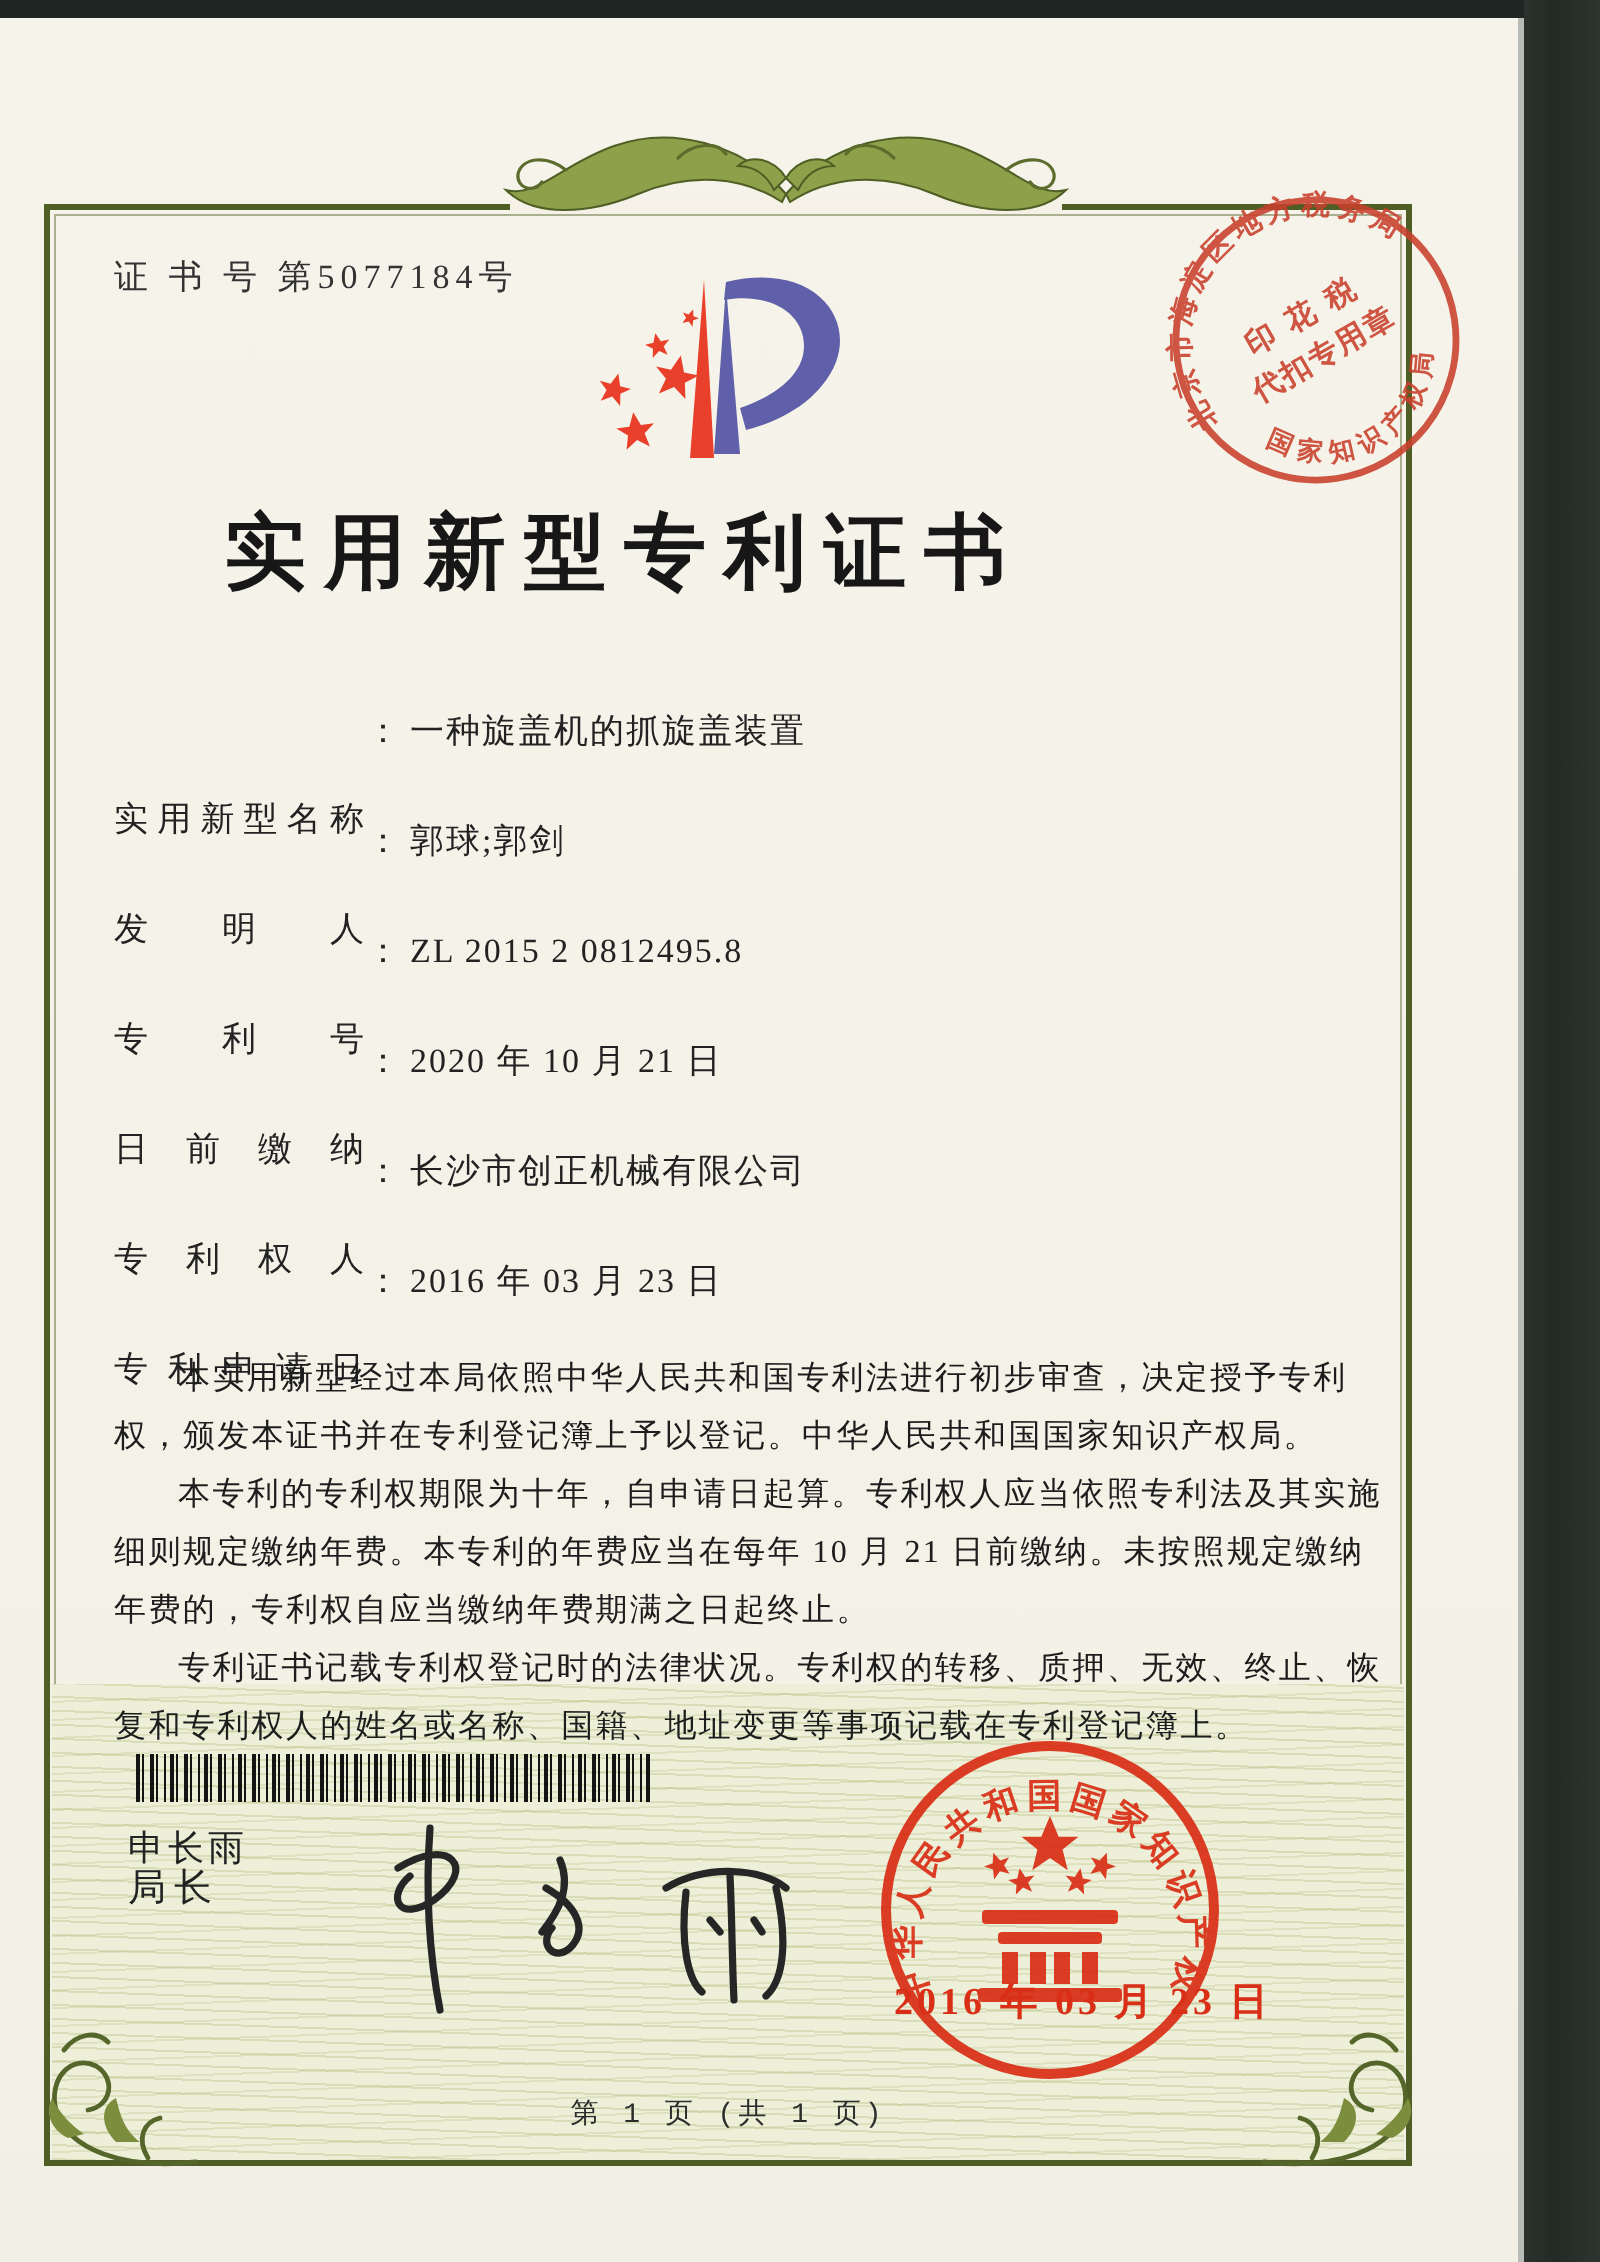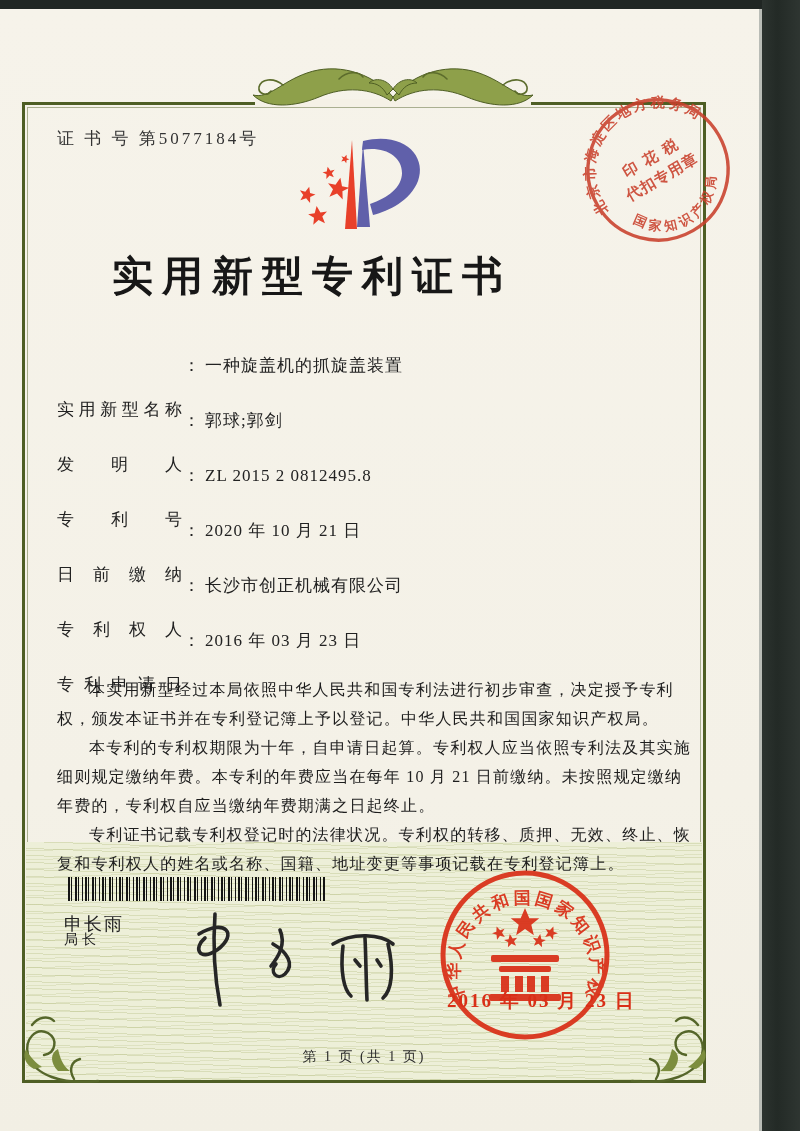--- a/index.html
+++ b/index.html
@@ -58,33 +58,33 @@
   }
   .barcode {
     position:absolute; left:68px; top:868px; width:258px; height:24px;
     background:repeating-linear-gradient(90deg,
       #141414 0 2px, rgba(0,0,0,0) 2px 3px,
       #141414 3px 4px, rgba(0,0,0,0) 4px 7px,
       #141414 7px 9px, rgba(0,0,0,0) 9px 10px,
       #141414 10px 11px, rgba(0,0,0,0) 11px 14px,
       #141414 14px 15px, rgba(0,0,0,0) 15px 17px);
   }
-  .signer-title { position:absolute; left:64px; top:922px; font-size:14px; letter-spacing:4px; color:#222; }
+  .signer-title { position:absolute; left:64px; top:922px; font-size:19px; letter-spacing:4px; color:#222; }
   .signer-name  { position:absolute; left:64px; top:903px; font-size:18px; letter-spacing:2px; color:#222; }
   .signature-svg { position:absolute; left:185px; top:893px; }
   .tax-stamp { position:absolute; left:573px; top:76px; transform:rotate(-30deg); opacity:.88; }
   .logo-svg { position:absolute; left:293px; top:120px; }
   .seal-svg { position:absolute; left:415px; top:836px; opacity:.93; }
   .seal-date {
     position:absolute; left:447px; top:979px; font-size:19px;
     color:#d92f17; letter-spacing:2px; font-weight:600;
   }
   .footer {
     position:absolute; left:22px; top:1039px; width:684px;
-    text-align:center; font-size:14px; letter-spacing:2px; color:#2c2c2c;
+    text-align:center; font-size:14px; letter-spacing:2px; color:#2c2c2c;font-family:Liberation Mono, monospace;
   }
   .ornament-top { position:absolute; left:243px; top:46px; }
   .corner-orn { position:absolute; }
   .corner-orn.left { left:14px; top:1002px; }
   .corner-orn.right { left:630px; top:1002px; transform:scaleX(-1); }
 </style>
 </head>
 <body>
 
 <div class="paper">

